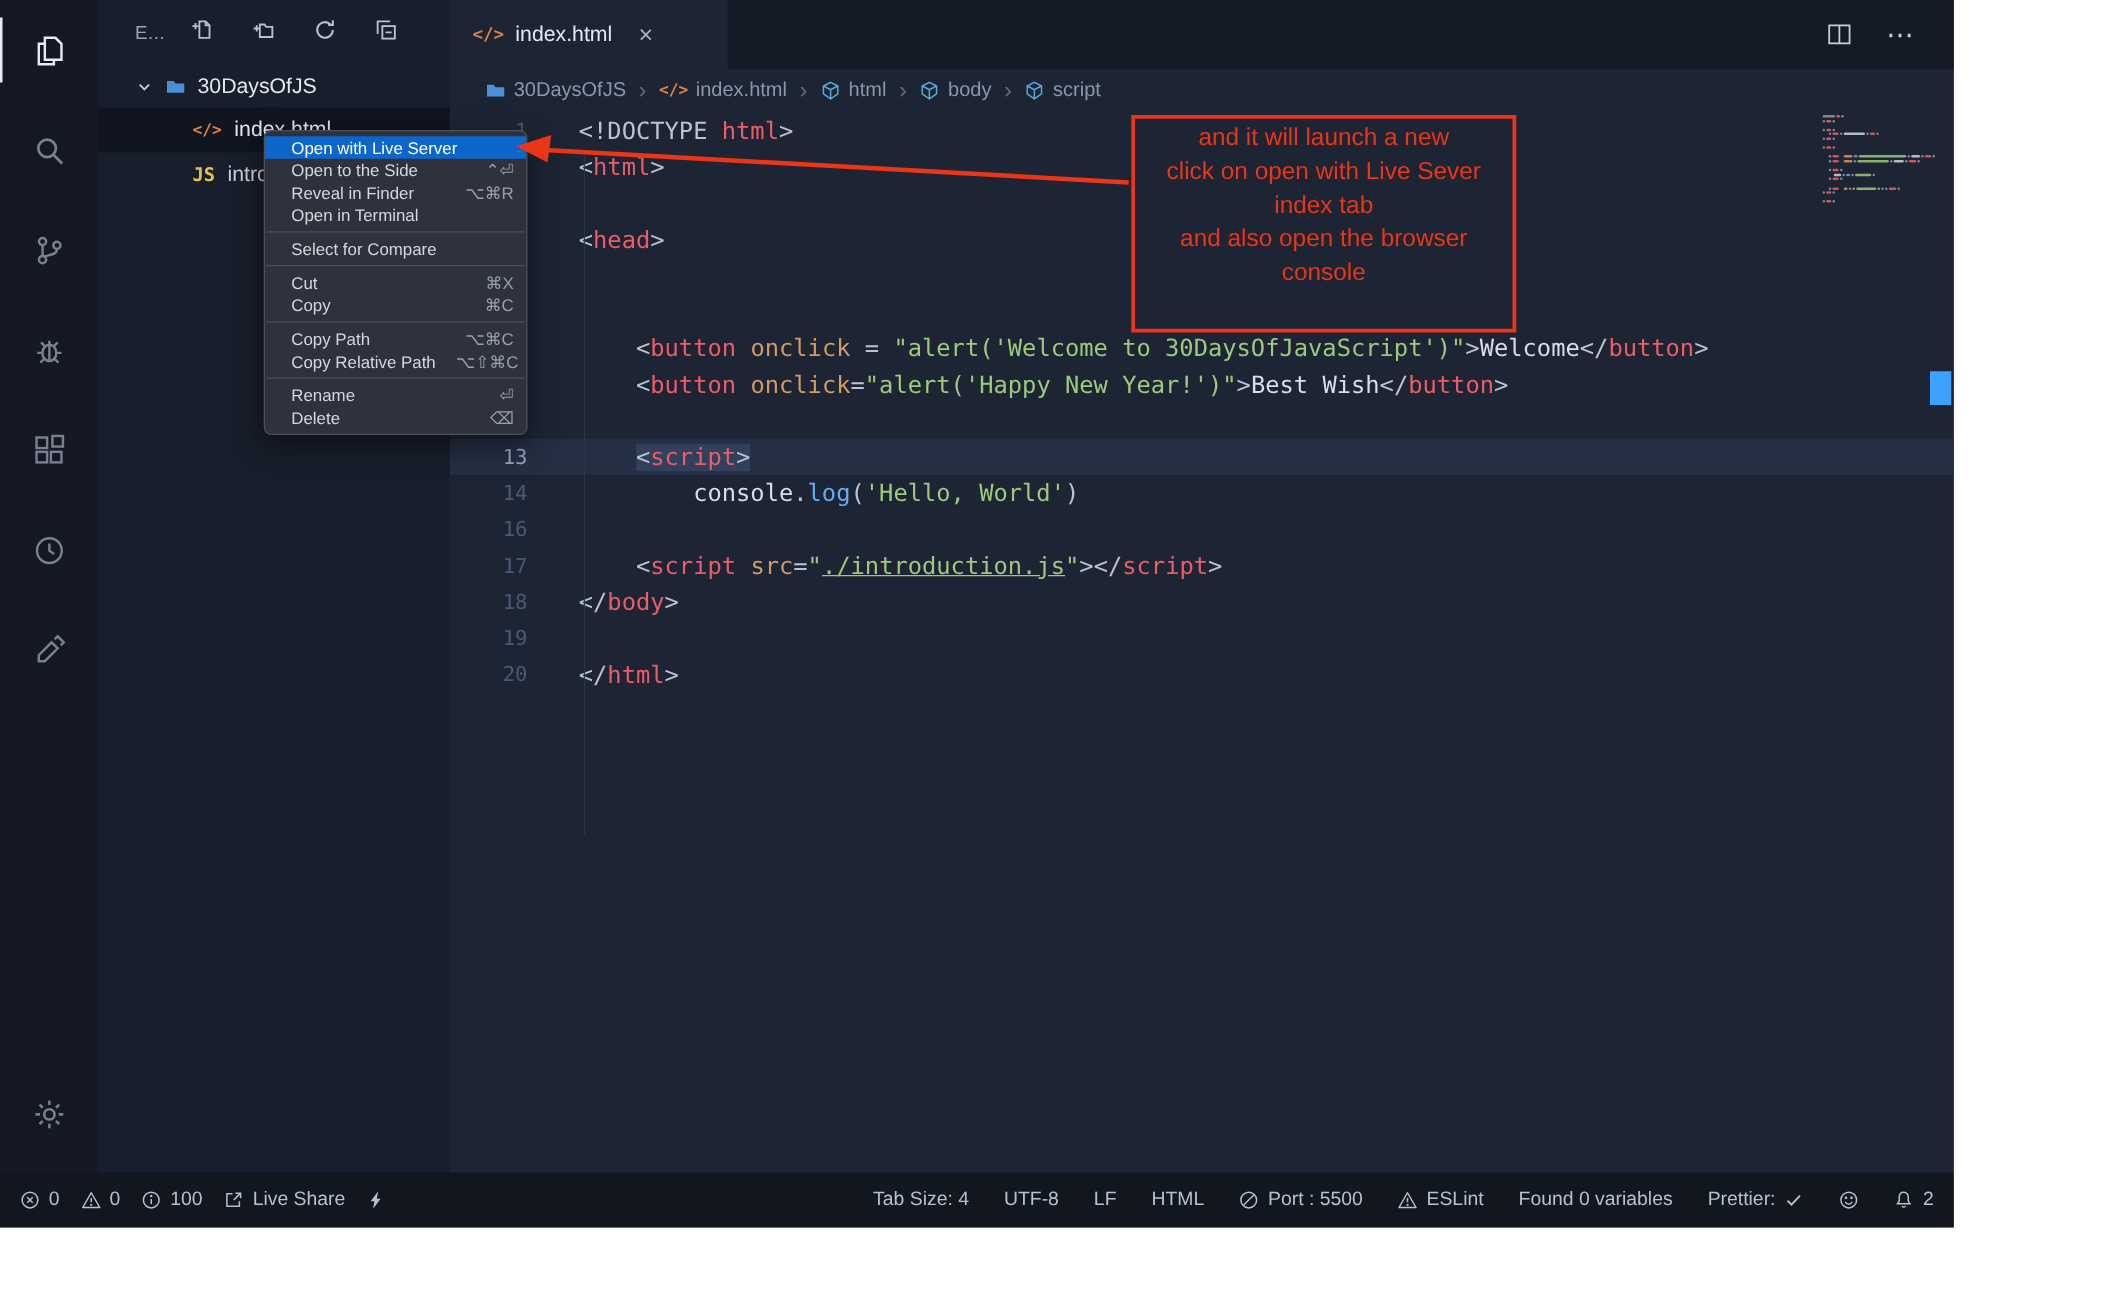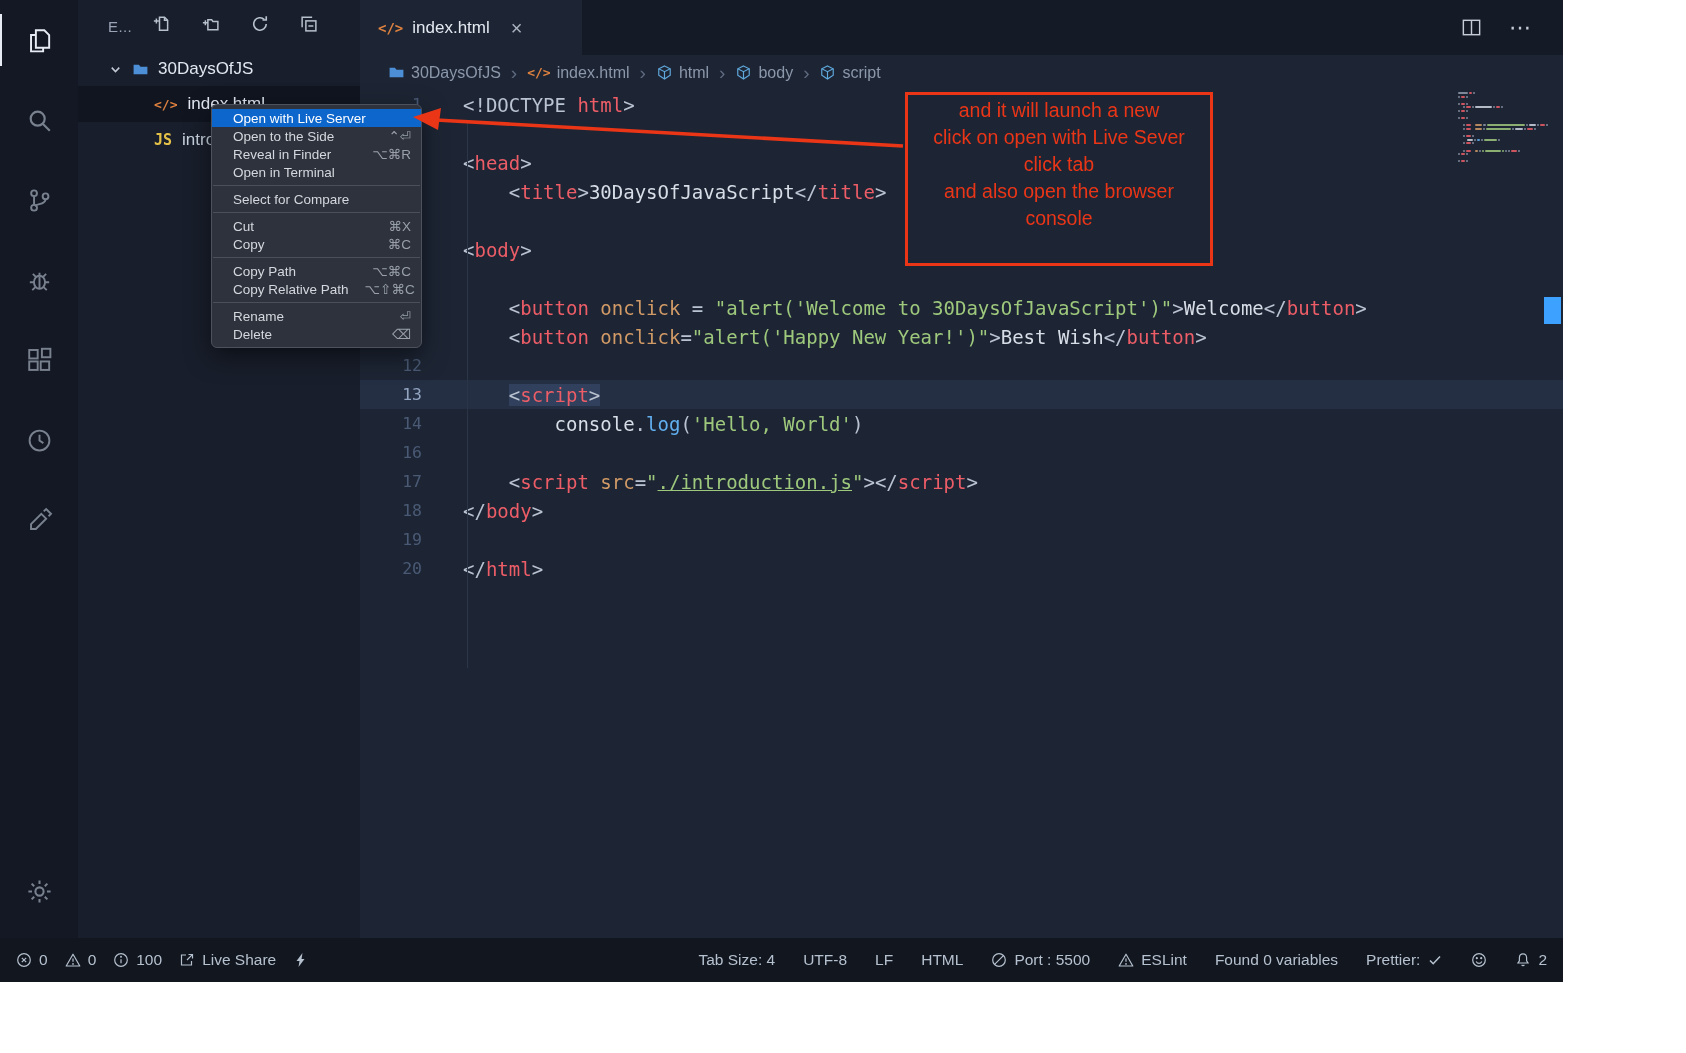--- a/index.html
+++ b/index.html
@@ -297,38 +297,34 @@
             <span class="bc-label">script</span>
           </span>
         </div>
       <div class="code-wrap">
         <div>
             <div class="code-line">
               <span class="gutter">1</span>
               <span class="ltext"><span class="pn">&lt;!DOCTYPE </span><span class="tg">html</span><span class="pn">&gt;</span></span>
             </div>
             <div class="code-line">
+              <span class="gutter">2</span>
+              <span class="ltext"><span class="pn">&lt;</span><span class="tg">html</span><span class="pn">&gt;</span></span>
+            </div>
+            <div class="code-line">
               <span class="gutter">3</span>
               <span class="ltext"></span>
             </div>
             <div class="code-line">
               <span class="gutter">4</span>
               <span class="ltext"><span class="pn">&lt;</span><span class="tg">head</span><span class="pn">&gt;</span></span>
             </div>
             <div class="code-line">
-              <span class="gutter">5</span>
-              <span class="ltext"><span class="tx">    </span><span class="pn">&lt;</span><span class="tg">title</span><span class="pn">&gt;</span><span class="tx">30DaysOfJavaScript</span><span class="pn">&lt;/</span><span class="tg">title</span><span class="pn">&gt;</span></span>
-            </div>
-            <div class="code-line">
               <span class="gutter">7</span>
               <span class="ltext"></span>
-            </div>
-            <div class="code-line">
-              <span class="gutter">8</span>
-              <span class="ltext"><span class="pn">&lt;</span><span class="tg">body</span><span class="pn">&gt;</span></span>
             </div>
             <div class="code-line">
               <span class="gutter">9</span>
               <span class="ltext"></span>
             </div>
             <div class="code-line">
               <span class="gutter">10</span>
               <span class="ltext"><span class="tx">    </span><span class="pn">&lt;</span><span class="tg">button</span><span class="tx"> </span><span class="at">onclick</span><span class="pn"> = </span><span class="st">"alert('Welcome to 30DaysOfJavaScript')"</span><span class="pn">&gt;</span><span class="tx">Welcome</span><span class="pn">&lt;/</span><span class="tg">button</span><span class="pn">&gt;</span></span>
             </div>
             <div class="code-line">
@@ -650,21 +646,21 @@
         </div>
         <div class="menu-item">
           <span class="mi-label">Delete</span>
           <span class="mi-short">⌫</span>
         </div>
       </div>
 
     <div class="annotation-box" style="border-color: rgb(234, 53, 23); color: rgb(234, 53, 23);">
         <div class="ann-line">and it will launch a new</div>
         <div class="ann-line">click on open with Live Sever</div>
-        <div class="ann-line">click tab</div>
+        <div class="ann-line">index tab</div>
         <div class="ann-line">and also open the browser</div>
         <div class="ann-line">console</div>
       </div>
     <svg class="arrow-svg" viewBox="0 0 1563 982">
       <line x1="903" y1="146" x2="436" y2="120" stroke="#ea3517" stroke-width="3.6"></line>
       <polygon points="413,117 441,108 438,130" fill="#ea3517"></polygon>
     </svg>
 
   </div>
 </div>

